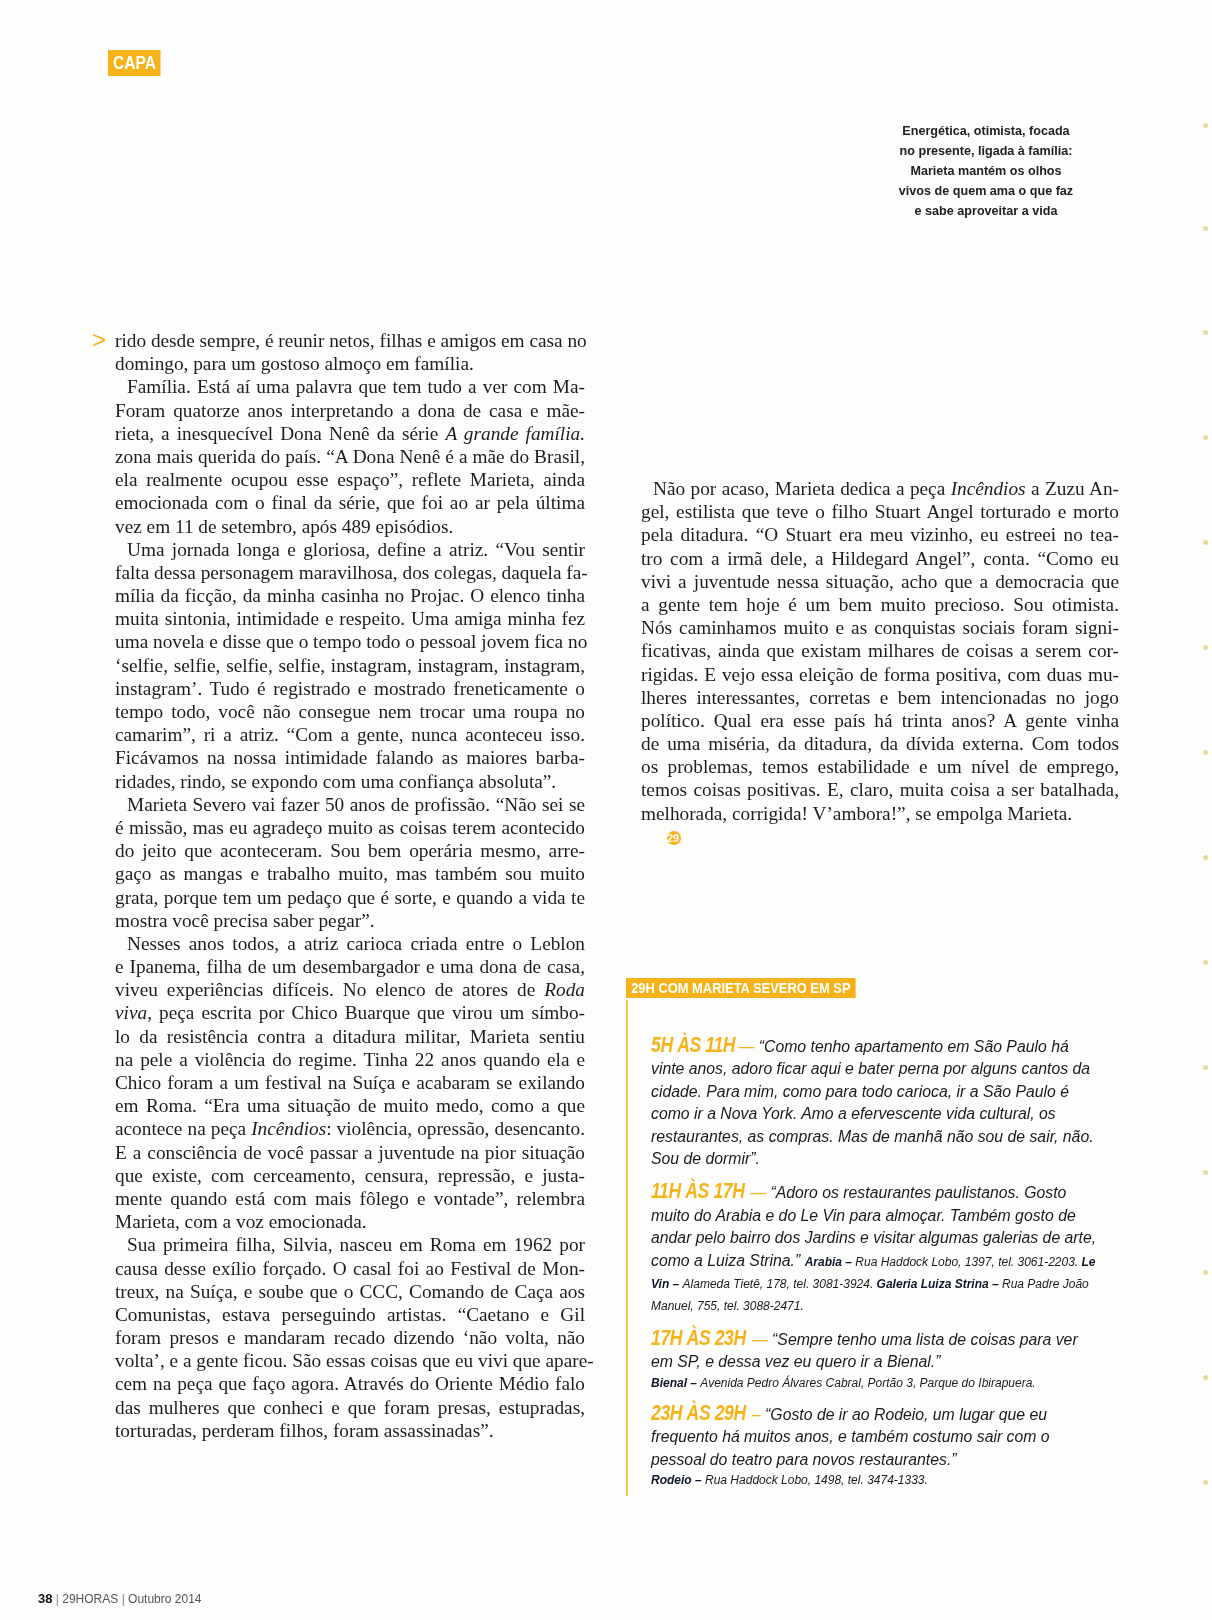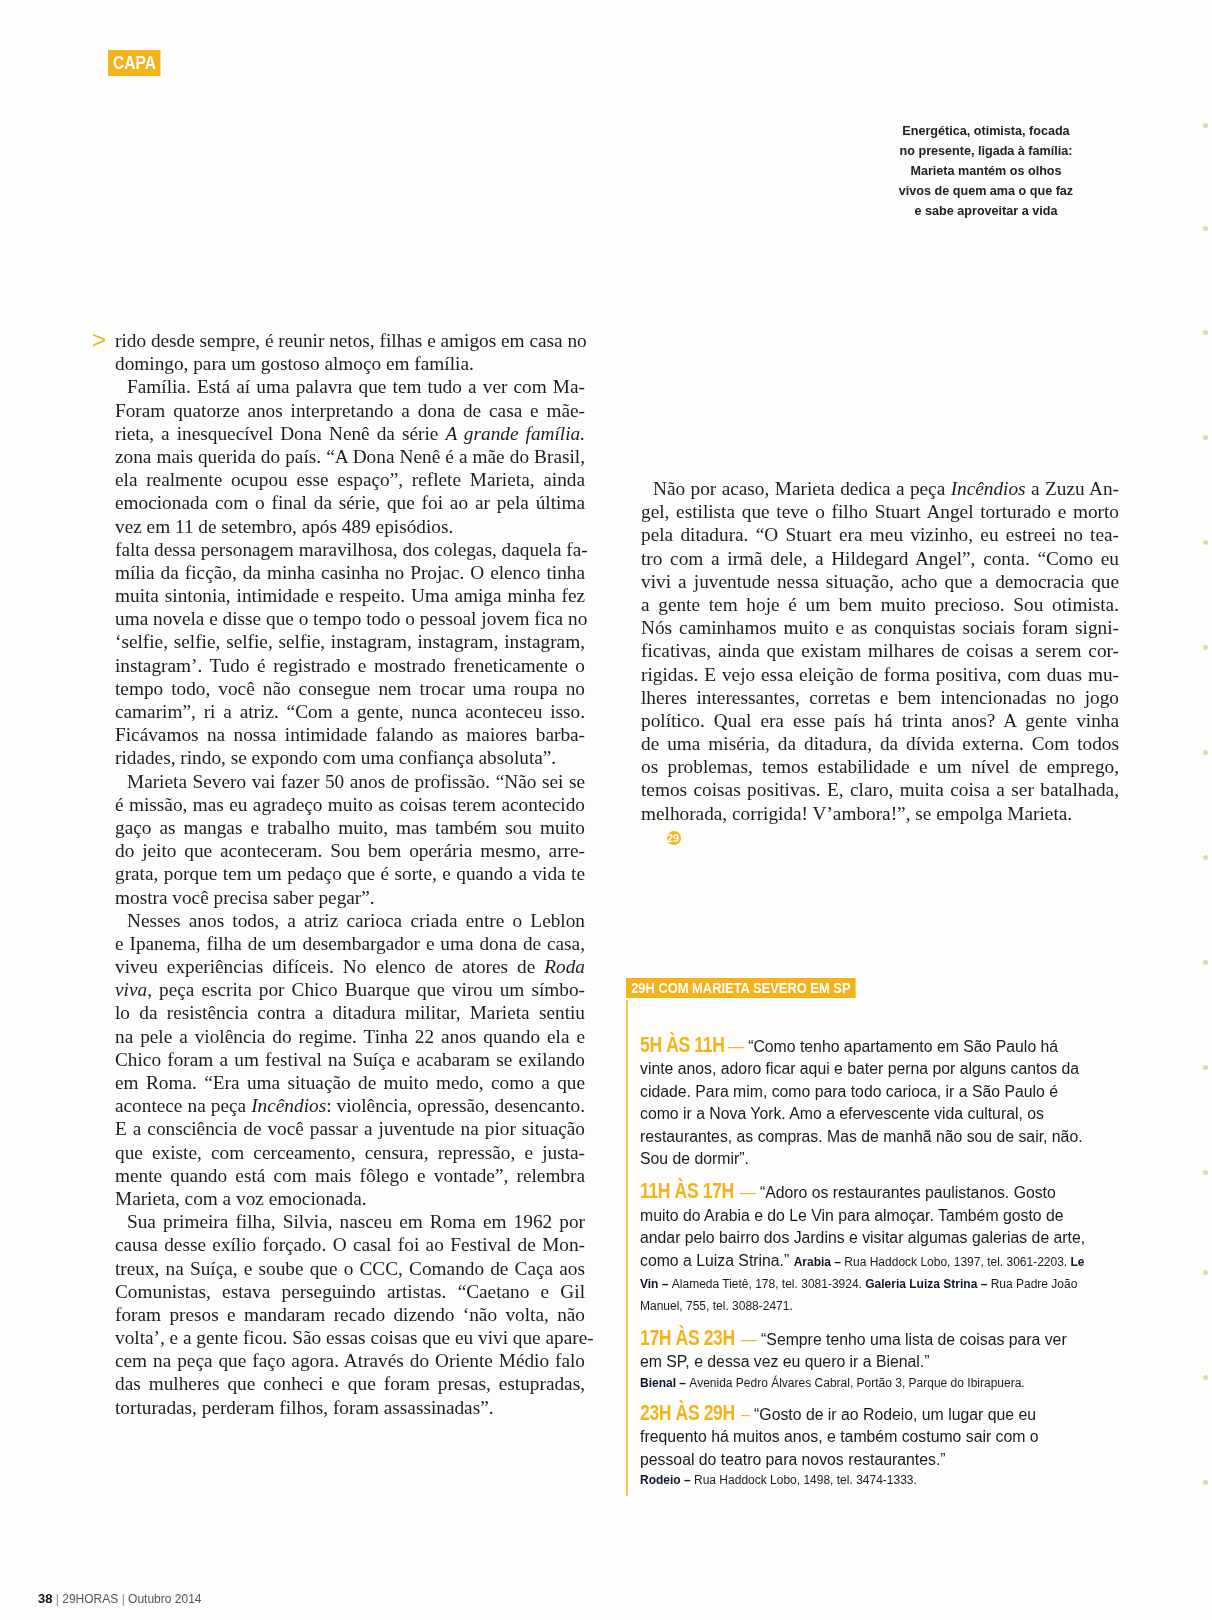--- a/index.html
+++ b/index.html
@@ -12,21 +12,21 @@
   .col-right { left:641px; top:477px; width:478px; }
   .col .line { display:block; white-space:nowrap; text-align:justify; text-align-last:justify; height:23.2px; }
   .col .line.last { text-align-last:left; }
   .col .line.indent { text-indent:12px; }
   .col i { font-style:italic; }
   .cont-arrow { position:absolute; left:92px; top:328px; color:#f5b319; font-family:"Liberation Sans", sans-serif; font-size:24px; line-height:24px; }
   .end-mark { display:inline-block; width:14px; height:14px; border-radius:50%; background:#f5b319; color:#fff; font-family:"Liberation Sans", sans-serif; font-size:11px; line-height:14px; text-align:center; font-weight:bold; margin-left:26px; vertical-align:1px; }
   .sidebar { position:absolute; left:626px; top:978px; width:460px; }
   .sidebar-title { display:inline-block; background:#f5b319; color:#fff; font-family:"Liberation Sans", sans-serif; font-weight:bold; font-size:15px; line-height:20px; padding:0 6px; transform:scaleX(0.86); transform-origin:left; white-space:nowrap; }
   .sidebar-rule { position:absolute; left:0; top:22px; width:2px; height:496px; background:#f5c84a; }
-  .sidebar-entries { position:absolute; left:14px; top:56px; width:450px; font-family:"Liberation Sans", sans-serif; font-size:15.8px; line-height:22.4px; color:#1b1b1b; }
+  .sidebar-entries { position:absolute; left:25px; top:56px; width:450px; font-family:"Liberation Sans", sans-serif; font-size:15.8px; line-height:22.4px; color:#1b1b1b;font-style:italic; }
   .entry { margin-bottom:10px; }
   .entry .time { color:#f5b319; font-weight:bold; font-size:22px; letter-spacing:-0.5px; display:inline-block; transform:scaleX(0.8); transform-origin:left; margin-right:-22px; }
   .entry .dash { color:#f5b319; }
   .entry .info { font-size:12px; line-height:18px; display:block; }
   .entry .info.inline { display:inline; }
   .entry .place { color:#0f172a; font-weight:bold; }
   .folio { position:absolute; left:38px; top:1591px; font-family:"Liberation Sans", sans-serif; font-size:12px; color:#555; }
   .folio b { color:#111; font-size:13px; }
   .folio .sep { color:#888; }
   .margin-dot { position:absolute; right:4px; width:5px; height:5px; border-radius:50%; background:#e3cf86; opacity:0.8; }
@@ -49,34 +49,35 @@
 <div class="col col-left">
   <span class="line">rido desde sempre, é reunir netos, filhas e amigos em casa no</span>
   <span class="line last">domingo, para um gostoso almoço em família.</span>
   <span class="line indent">Família. Está aí uma palavra que tem tudo a ver com Ma-</span>
   <span class="line">Foram quatorze anos interpretando a dona de casa e mãe-</span>
   <span class="line"><span>rieta, a inesquecível Dona Nenê da série </span><i>A grande família.</i></span>
   <span class="line">zona mais querida do país. “A Dona Nenê é a mãe do Brasil,</span>
   <span class="line">ela realmente ocupou esse espaço”, reflete Marieta, ainda</span>
   <span class="line">emocionada com o final da série,  que foi ao ar pela última</span>
   <span class="line last">vez em 11 de setembro, após 489 episódios.</span>
+  <span class="line indent">Uma jornada longa e gloriosa, define a atriz. “Vou sentir</span>
   <span class="line">falta dessa personagem maravilhosa, dos colegas, daquela fa-</span>
   <span class="line">mília da ficção, da minha casinha no Projac. O elenco tinha</span>
   <span class="line">muita sintonia, intimidade e respeito. Uma amiga minha fez</span>
   <span class="line">uma novela e disse que o tempo todo o pessoal jovem fica no</span>
   <span class="line">‘selfie, selfie, selfie, selfie, instagram, instagram, instagram,</span>
   <span class="line">instagram’. Tudo é registrado e mostrado freneticamente o</span>
   <span class="line">tempo todo, você não consegue nem trocar uma roupa no</span>
   <span class="line">camarim”, ri a atriz. “Com a gente, nunca aconteceu isso.</span>
   <span class="line">Ficávamos na nossa intimidade falando as maiores barba-</span>
   <span class="line last">ridades, rindo, se expondo com uma confiança absoluta”.</span>
   <span class="line indent">Marieta Severo vai fazer 50 anos de profissão. “Não sei se</span>
   <span class="line">é missão, mas eu agradeço muito as coisas terem acontecido</span>
+  <span class="line">do jeito que aconteceram. Sou bem operária mesmo, arre-</span>
   <span class="line">gaço as mangas e trabalho muito, mas também sou muito</span>
-  <span class="line">do jeito que aconteceram. Sou bem operária mesmo, arre-</span>
   <span class="line">grata, porque tem um pedaço que é sorte, e quando a vida te</span>
   <span class="line last">mostra você precisa saber pegar”.</span>
   <span class="line indent">Nesses anos todos, a atriz carioca criada entre o Leblon</span>
   <span class="line">e Ipanema, filha de um desembargador e uma dona de casa,</span>
   <span class="line"><span>viveu experiências difíceis. No elenco de atores de </span><i>Roda</i></span>
   <span class="line"><i>viva</i><span>, peça escrita por Chico Buarque que virou um símbo-</span></span>
   <span class="line">lo da resistência contra a ditadura militar, Marieta sentiu</span>
   <span class="line">na pele a violência do regime. Tinha 22 anos quando ela e</span>
   <span class="line">Chico foram a um festival na Suíça e acabaram se exilando</span>
   <span class="line">em Roma. “Era uma situação de muito medo, como a que</span>

